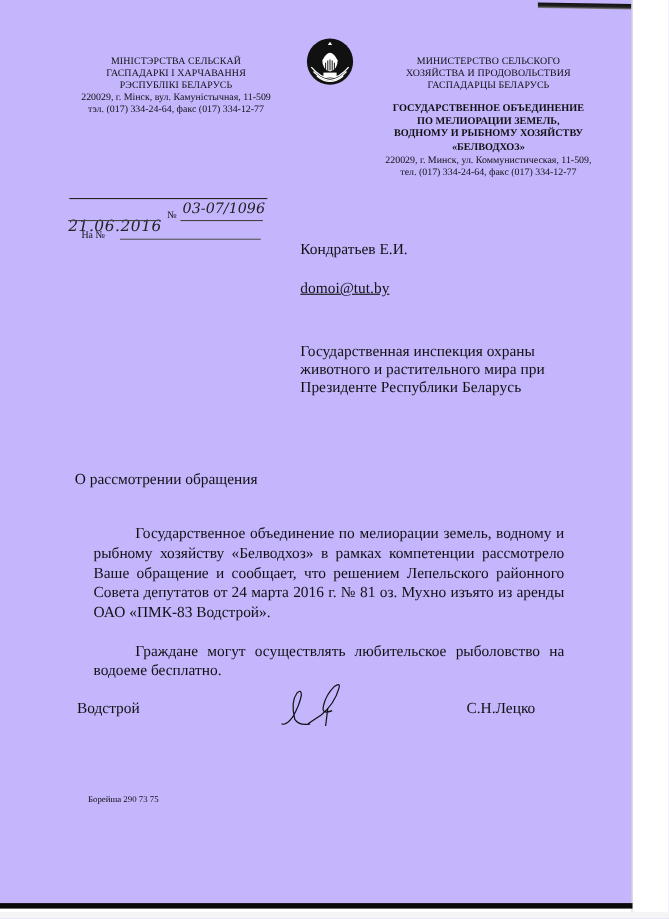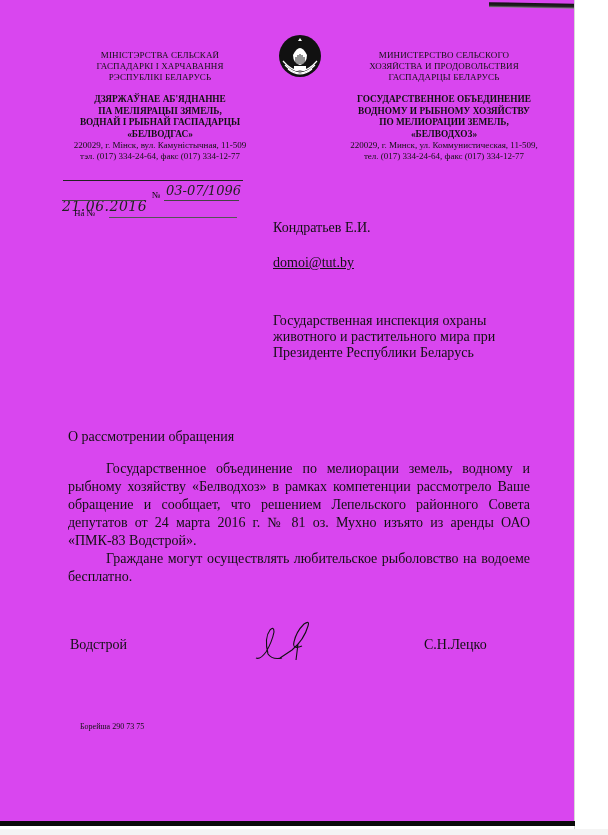--- a/index.html
+++ b/index.html
@@ -1,20 +1,20 @@
 <!DOCTYPE html>
 <html><head>
 <meta charset="utf-8">
 <style>
   html, body { margin: 0; padding: 0; }
   body {
     width: 608px; height: 835px; background: #ffffff; position: relative; overflow: hidden;
     font-family: "Liberation Serif", serif; color: #111;
   }
-  .page { position: absolute; left: 0; top: 0; width: 575px; height: 822px; background: #d946ef; }
+  .page { position: absolute; left: 0; top: 0; width: 575px; height: 822px; background: #c4b5fd; }
   .right-edge { position: absolute; left: 574px; top: 0; width: 1px; height: 830px; background: #d8d8d8; }
   .bottom-bar { position: absolute; left: 0; top: 821px; width: 575px; height: 5px; background: #0a0a0a; }
   .below-bar { position: absolute; left: 0; top: 829px; width: 608px; height: 6px; background: #f4f4f4; }
   .scan-mark { position: absolute; left: 489px; top: 3px; width: 85px; height: 5px; background: linear-gradient(180deg,#111 0,#222 60%,#888 100%); transform: skewY(1deg); }
 
   .header-col { position: absolute; text-align: center; font-size: 9px; line-height: 11px; }
   .header-col.left { left: 60px; width: 200px; top: 50px; }
   .header-col.right { left: 330px; width: 228px; top: 50px; }
   .ministry { letter-spacing: 0.1px; }
   .org { font-weight: bold; margin-top: 11px; font-size: 9.3px; line-height: 11.5px; }
@@ -31,44 +31,38 @@
   .onlabel { position: absolute; left: 74px; top: 208px; font-size: 9px; }
   .on-under { position: absolute; left: 109px; top: 217px; width: 128px; height: 1px; background: #555; }
 
   .addressee { position: absolute; left: 273px; font-size: 14px; line-height: 16px; }
   .a-name { top: 220px; }
   .a-email { top: 255px; text-decoration: underline; }
   .a-org { top: 313px; width: 270px; }
 
   .subject { position: absolute; left: 68px; top: 429px; font-size: 14px; }
   .body-text { position: absolute; left: 68px; top: 460px; width: 462px; font-size: 14px; line-height: 18px; text-align: justify; }
-  .body-text p { margin: 0; text-indent: 38px; }
+  .body-text p { margin: 17px; text-indent: 38px; }
 
   .sign-title { position: absolute; left: 70px; top: 637px; font-size: 14px; }
   .signature { position: absolute; left: 252px; top: 618px; width: 72px; height: 46px; }
   .sign-name { position: absolute; left: 424px; top: 637px; font-size: 14px; }
   .executor { position: absolute; left: 66px; top: 722px; font-size: 8px; padding-left: 14px; }
 </style>
 </head>
 <body>
 
 <div class="page">
   <div class="scan-mark"></div>
 
   <div class="header-col left">
     <div class="ministry">
       <div>МІНІСТЭРСТВА СЕЛЬСКАЙ</div>
       <div>ГАСПАДАРКІ І ХАРЧАВАННЯ</div>
       <div>РЭСПУБЛІКІ БЕЛАРУСЬ</div>
-    </div>
-    <div class="org">
-      <div>ДЗЯРЖАЎНАЕ АБ'ЯДНАННЕ</div>
-      <div>ПА МЕЛІЯРАЦЫІ ЗЯМЕЛЬ,</div>
-      <div>ВОДНАЙ І РЫБНАЙ ГАСПАДАРЦЫ</div>
-      <div>«БЕЛВОДГАС»</div>
     </div>
     <div class="addr">220029, г. Мінск, вул. Камуністычная, 11-509</div>
     <div class="addr">тэл. (017) 334-24-64, факс (017) 334-12-77</div>
   </div>
 
   <svg class="emblem" viewBox="0 0 46 46">
     <circle cx="23" cy="23" r="21" fill="#111"></circle>
     <path d="M6 28 Q23 48 40 28" stroke="#fff" stroke-width="1.2" fill="none"></path>
     <path d="M8 32 Q23 48 38 32" stroke="#fff" stroke-width="1.2" fill="none"></path>
     <path d="M11 36 Q23 46 35 36" stroke="#fff" stroke-width="1.2" fill="none"></path>
@@ -79,22 +73,22 @@
   </svg>
 
   <div class="header-col right">
     <div class="ministry">
       <div>МИНИСТЕРСТВО СЕЛЬСКОГО</div>
       <div>ХОЗЯЙСТВА И ПРОДОВОЛЬСТВИЯ</div>
       <div>ГАСПАДАРЦЫ БЕЛАРУСЬ</div>
     </div>
     <div class="org">
       <div>ГОСУДАРСТВЕННОЕ ОБЪЕДИНЕНИЕ</div>
+      <div>ПО МЕЛИОРАЦИИ ЗЕМЕЛЬ,</div>
       <div>ВОДНОМУ И РЫБНОМУ ХОЗЯЙСТВУ</div>
-      <div>ПО МЕЛИОРАЦИИ ЗЕМЕЛЬ,</div>
       <div>«БЕЛВОДХОЗ»</div>
     </div>
     <div class="addr">220029, г. Минск, ул. Коммунистическая, 11-509,</div>
     <div class="addr">тел. (017) 334-24-64, факс (017) 334-12-77</div>
   </div>
 
   <div class="regline"></div>
   <div class="date">21.06.2016</div>
   <div class="date-under"></div>
   <div class="numlabel">№</div>

